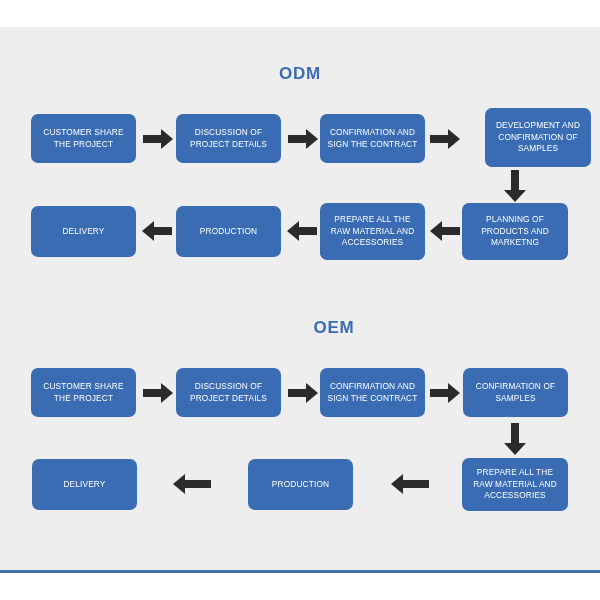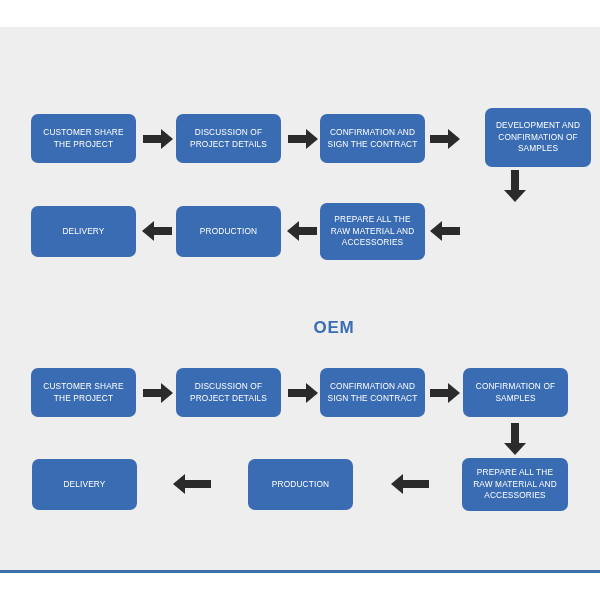--- a/index.html
+++ b/index.html
@@ -133,20 +133,21 @@
   }
 </style>
 </head>
 <body>
 
 <div id="canvas">
 
   <div class="panel"></div>
   <div class="bottom-rule"></div>
 
+  <div class="section-title" id="title-odm">ODM</div>
 
   <div class="box" style="left:31px; top:114px; width:105px; height:49px;">
     <span>CUSTOMER SHARE<br>THE PROJECT</span>
   </div>
   <div class="arrow arrow-right" style="left:143px; top:129px; width:30px;">
     <div class="shaft"></div>
       <div class="head"></div>
   </div>
 
   <div class="box" style="left:176px; top:114px; width:105px; height:49px;">
@@ -191,20 +192,23 @@
   </div>
 
   <div class="box" style="left:320px; top:203px; width:105px; height:57px;">
     <span>PREPARE ALL THE<br>RAW MATERIAL AND<br>ACCESSORIES</span>
   </div>
   <div class="arrow arrow-left" style="left:430px; top:221px; width:30px;">
     <div class="shaft"></div>
       <div class="head"></div>
   </div>
 
+  <div class="box" style="left:462px; top:203px; width:106px; height:57px;">
+    <span>PLANNING OF<br>PRODUCTS AND<br>MARKETNG</span>
+  </div>
 
   <div class="section-title" id="title-oem">OEM</div>
 
   <div class="box" style="left:31px; top:368px; width:105px; height:49px;">
     <span>CUSTOMER SHARE<br>THE PROJECT</span>
   </div>
   <div class="arrow arrow-right" style="left:143px; top:383px; width:30px;">
     <div class="shaft"></div>
       <div class="head"></div>
   </div>

